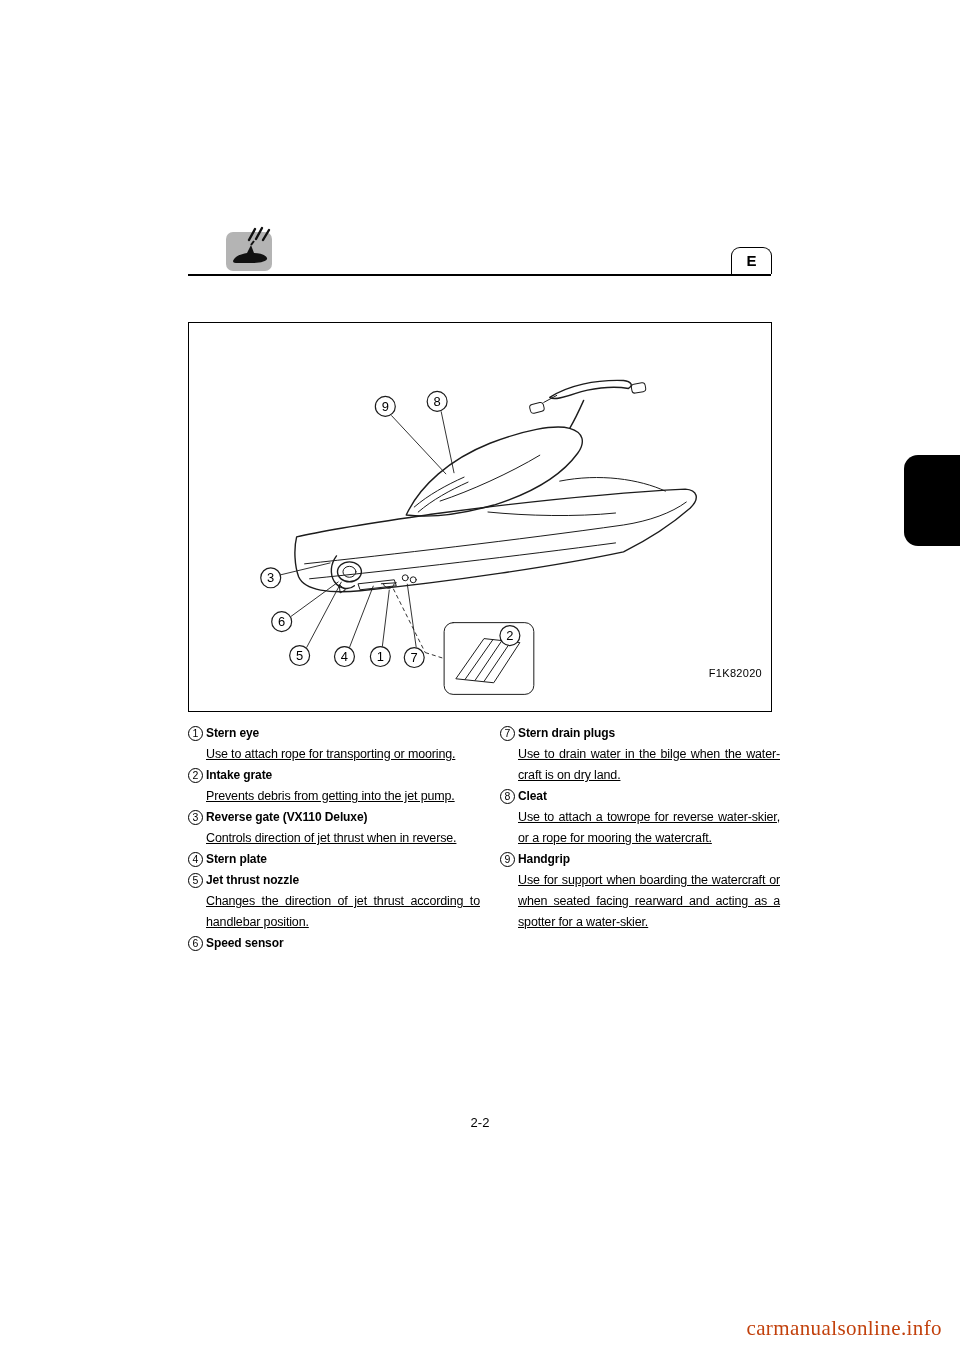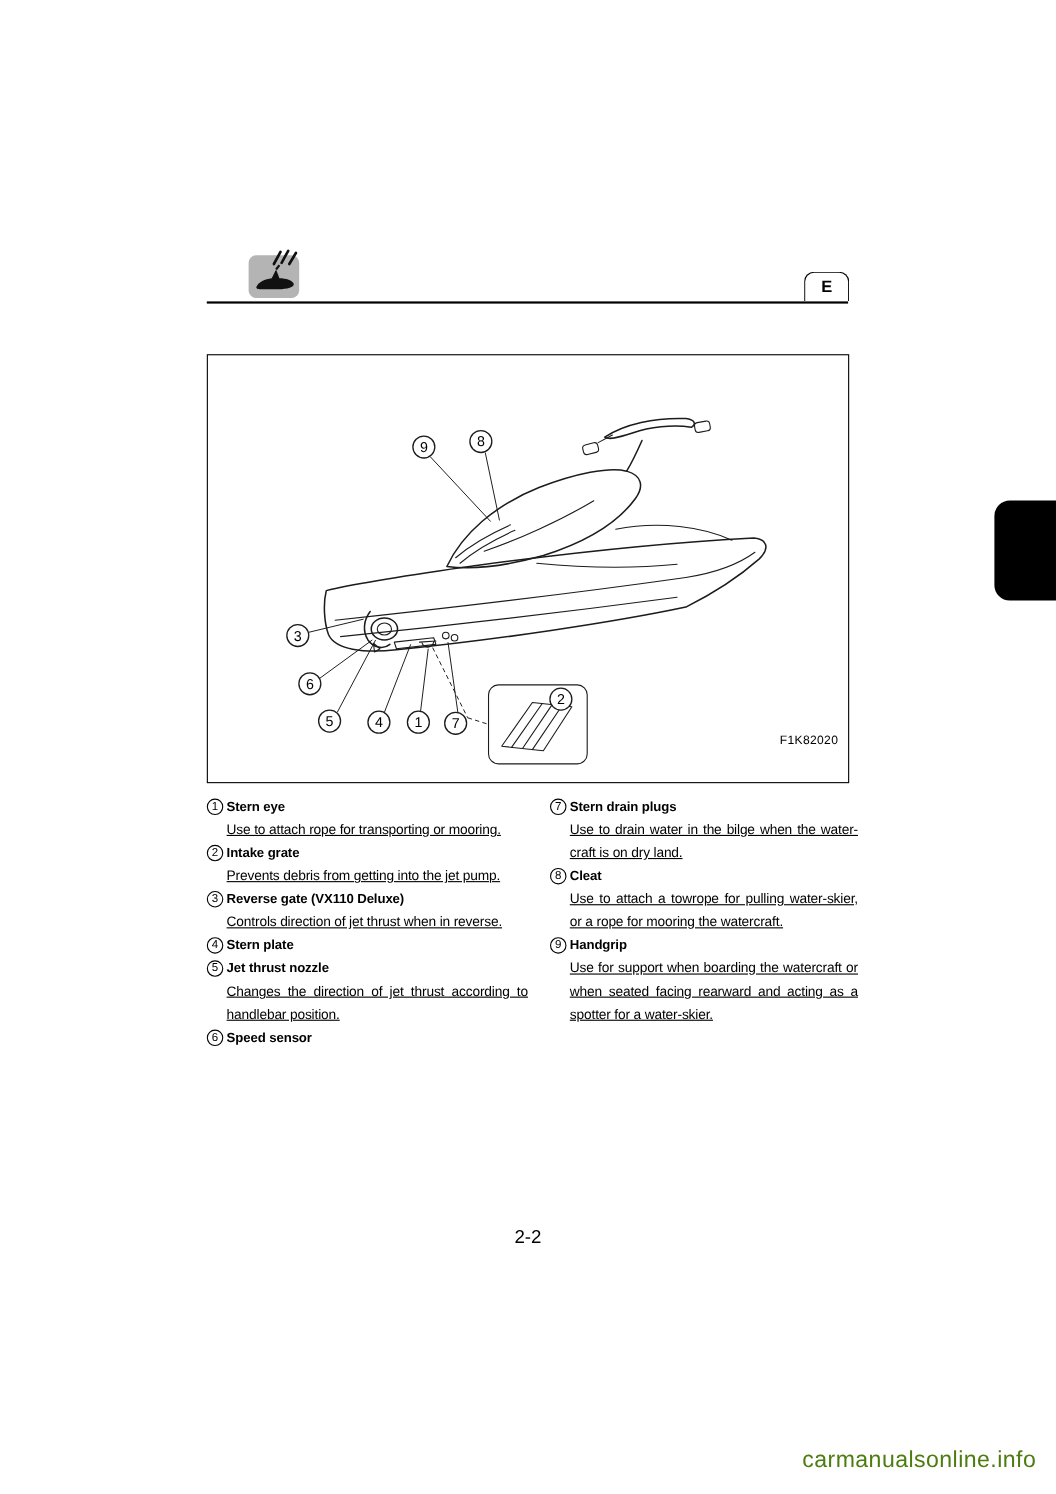--- a/index.html
+++ b/index.html
@@ -45,22 +45,22 @@
   .cnum {
     position:absolute; left:0; top:3px; width:15px; height:15px; box-sizing:border-box;
     border:1px solid #000; border-radius:50%;
     font-size:10.5px; line-height:13px; text-align:center;
   }
   .item .title { font-weight:bold; font-size:12px; line-height:21px; letter-spacing:-0.1px; }
   .item .desc  { font-size:12.5px; line-height:21px; text-align:justify; letter-spacing:-0.15px;text-decoration:underline; }
   .item .desc:empty { display:none; }
 
   
-  .page-number { position:absolute; left:0; right:0; top:1115px; text-align:center; font-size:17px; }
-  .watermark   { position:absolute; right:18px; top:1316px; font-size:21px; color:#4d7c0f; letter-spacing:0.4px; }
+  .page-number { position:absolute; left:0; right:0; top:1115px; text-align:center; font-size:13px; }
+  .watermark   { position:absolute; right:18px; top:1316px; font-size:21px; color:#c2410c; letter-spacing:0.4px;font-family:Liberation Serif, serif; }
 </style>
 </head>
 <body>
 
 <div class="page">
 
   <div class="header-icon">
     <svg viewBox="0 0 50 50">
       <rect x="2" y="8" width="46" height="39" rx="7" fill="#b4b4b4"></rect>
       <g stroke="#111" stroke-width="2.4" fill="none" stroke-linecap="round">
@@ -214,21 +214,21 @@
 
       <div class="item">
         <span class="cnum">7</span>
         <div class="title">Stern drain plugs</div>
         <div class="desc">Use to drain water in the bilge when the water-craft is on dry land.</div>
       </div>
 
       <div class="item">
         <span class="cnum">8</span>
         <div class="title">Cleat</div>
-        <div class="desc">Use to attach a towrope for pulling water-skier, or a rope for mooring the watercraft.</div>
+        <div class="desc">Use to attach a towrope for reverse water-skier, or a rope for mooring the watercraft.</div>
       </div>
 
       <div class="item">
         <span class="cnum">9</span>
         <div class="title">Handgrip</div>
         <div class="desc">Use for support when boarding the watercraft or when seated facing rearward and acting as a spotter for a water-skier.</div>
       </div>
 
     </div>
   </div>

